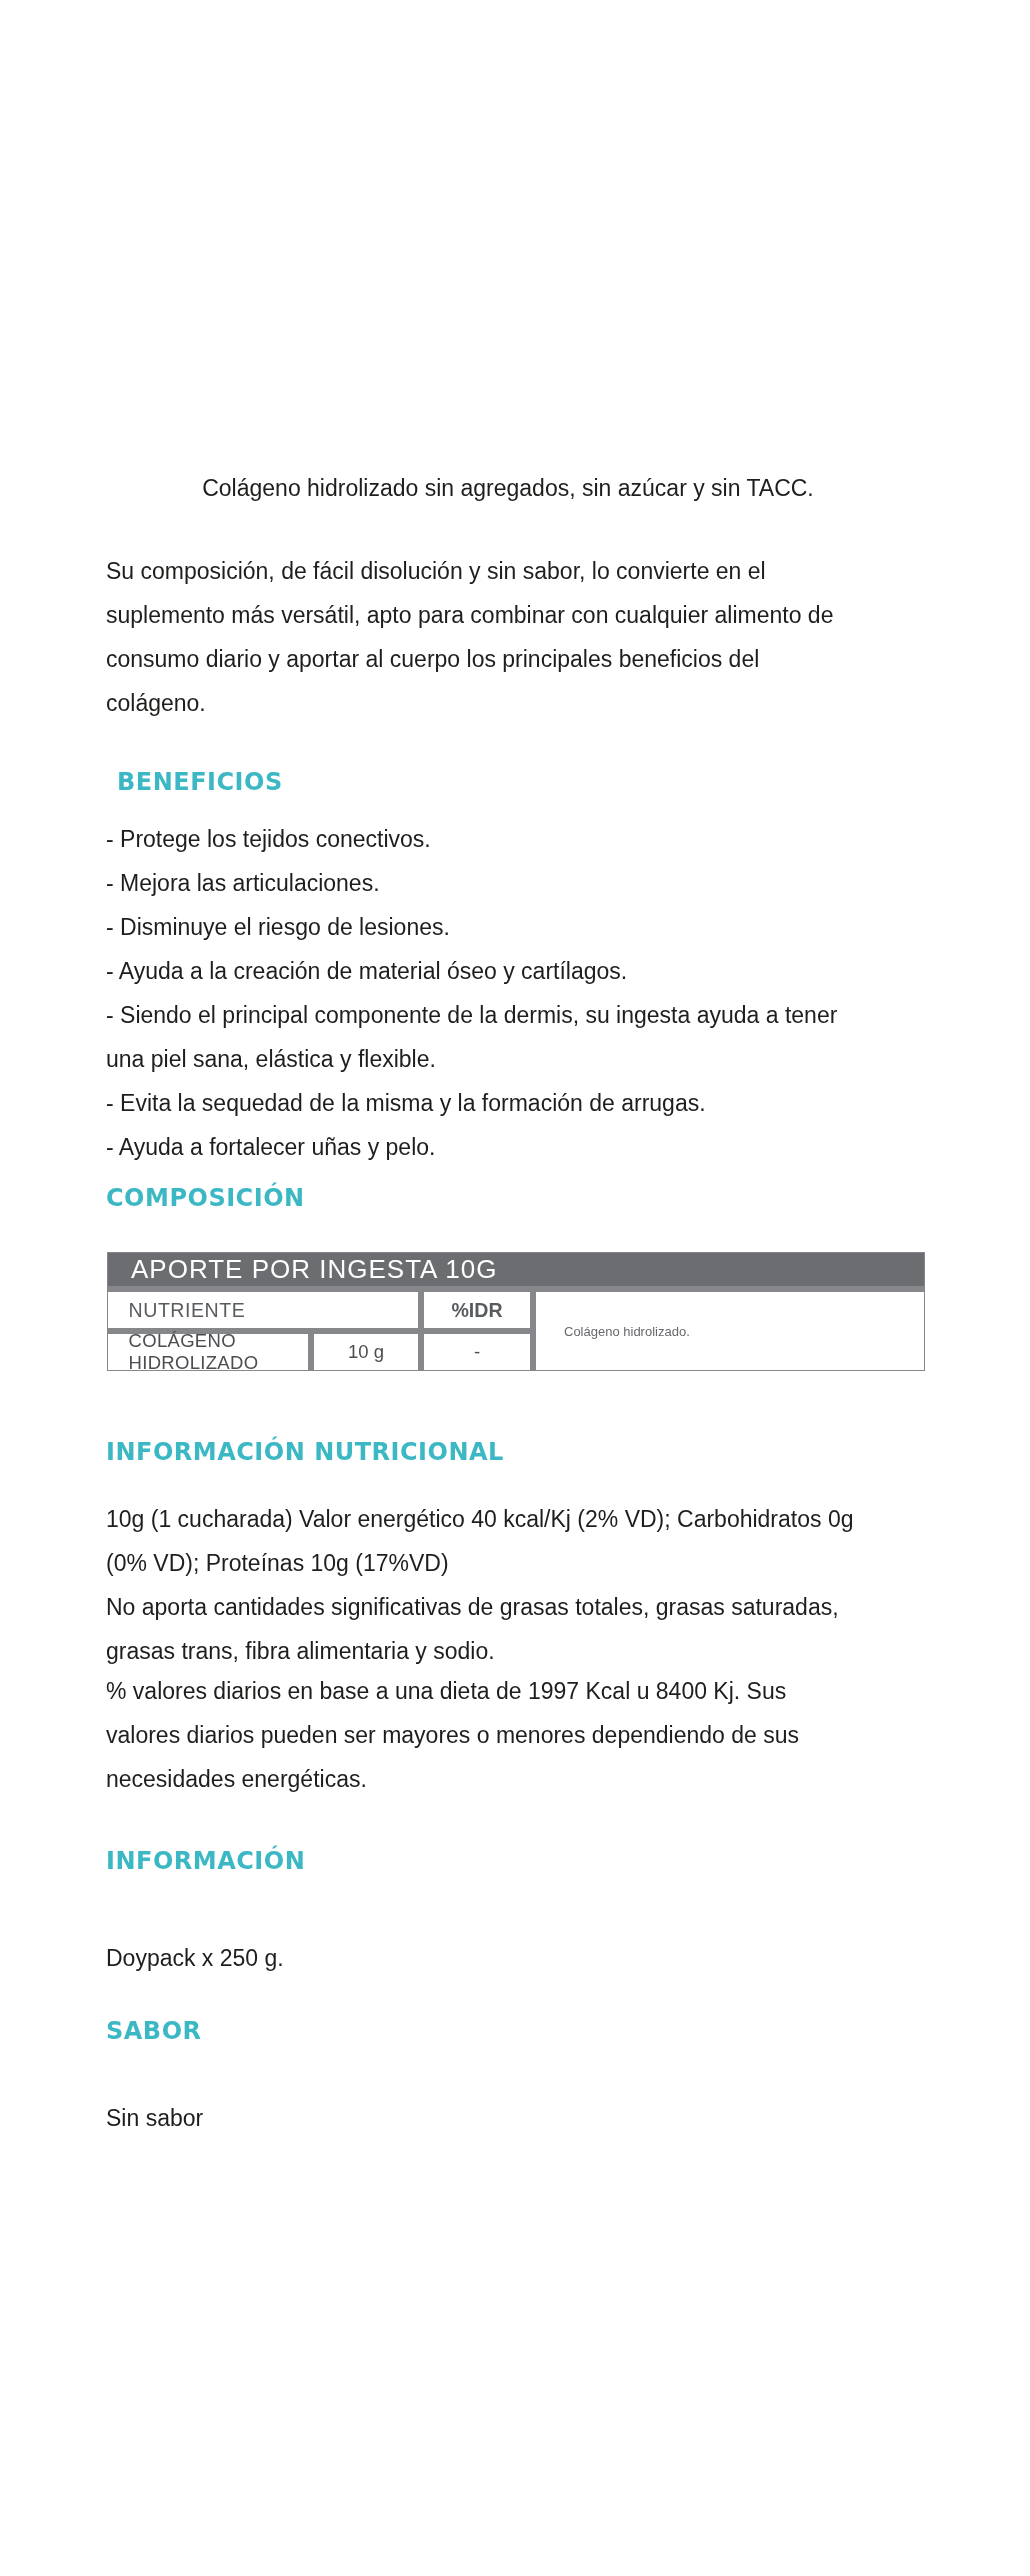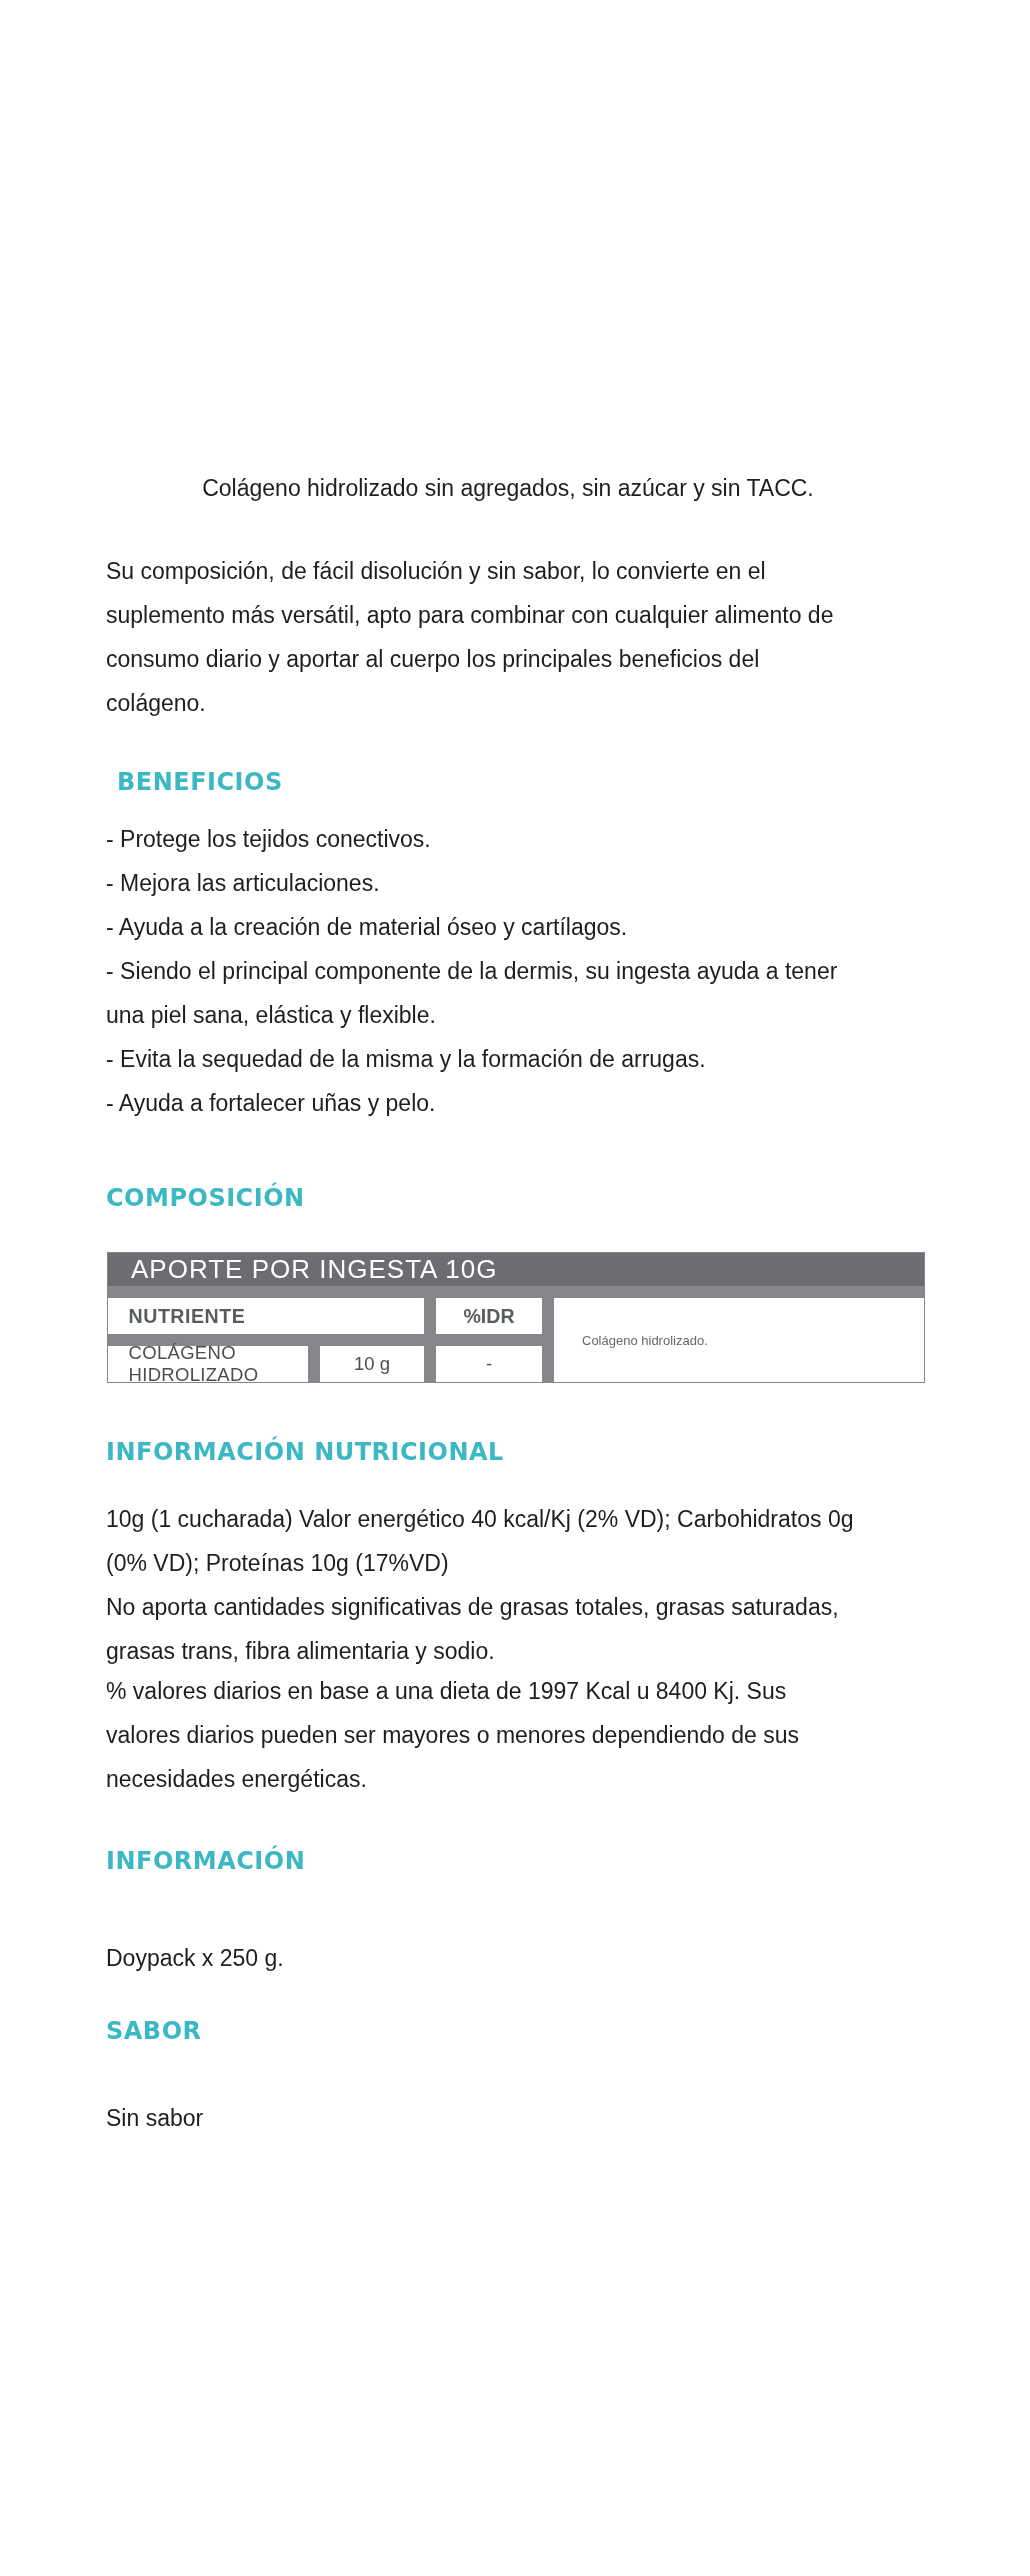--- a/index.html
+++ b/index.html
@@ -39,41 +39,41 @@
   .list-item{font-size:23px;line-height:44px;}
   
   .comp-table{
     position:absolute;
     left:107px;
     top:1252px;
     width:818px;
     display:grid;
     grid-template-columns:200px 104px 106px 1fr;
     grid-template-rows:33px 36px 36px;
-    gap:12px;
+    gap:6px;
     background:#85878a;
     border:1.5px solid #85878a;
     box-sizing:border-box;
   }
   .comp-table .cell{
     background:#ffffff;
     display:flex;
     align-items:center;
   }
   .cell-header{
     grid-column:1 / 5;
     background:#6B6D70 !important;
     color:#ffffff;
     font-size:26px;
     letter-spacing:1px;
     padding-left:23px;
   }
   .cell-nutrient-h{
     grid-column:1 / 3;
-    font-weight:bold;
+    font-weight:normal;
     color:#595c5e;
     font-size:19.6px;
     letter-spacing:0.5px;
     padding-left:20.6px;
   }
   .cell-idr-h{
     grid-column:3 / 4;
     font-weight:bold;
     color:#595c5e;
     font-size:19.6px;
@@ -114,20 +114,21 @@
 
   <div class="abs body-text w-wide" style="top:466px;width:804px;text-align:center;">Colágeno hidrolizado sin agregados, sin azúcar y sin TACC.</div>
 
   <div class="abs body-text w-wide" style="top:549px;">Su composición, de fácil disolución y sin sabor, lo convierte en el suplemento más versátil, apto para combinar con cualquier alimento de consumo diario y aportar al cuerpo los principales beneficios del colágeno.</div>
 
   <div class="abs h2" style="top:766px;left:117px;">BENEFICIOS</div>
 
   <div class="abs body-text w-wide" style="top:817px;">
     <div class="list-item">- Protege los tejidos conectivos.</div>
     <div class="list-item">- Mejora las articulaciones.</div>
+    <div class="list-item">- Disminuye el riesgo de lesiones.</div>
     <div class="list-item">- Ayuda a la creación de material óseo y cartílagos.</div>
     <div class="list-item">- Siendo el principal componente de la dermis, su ingesta ayuda a tener una piel sana, elástica y flexible.</div>
     <div class="list-item">- Evita la sequedad de la misma y la formación de arrugas.</div>
     <div class="list-item">- Ayuda a fortalecer uñas y pelo.</div>
   </div>
 
   <div class="abs h2" style="top:1182px;">COMPOSICIÓN</div>
 
   <div class="comp-table">
     <div class="cell cell-header">APORTE POR INGESTA 10G</div>

